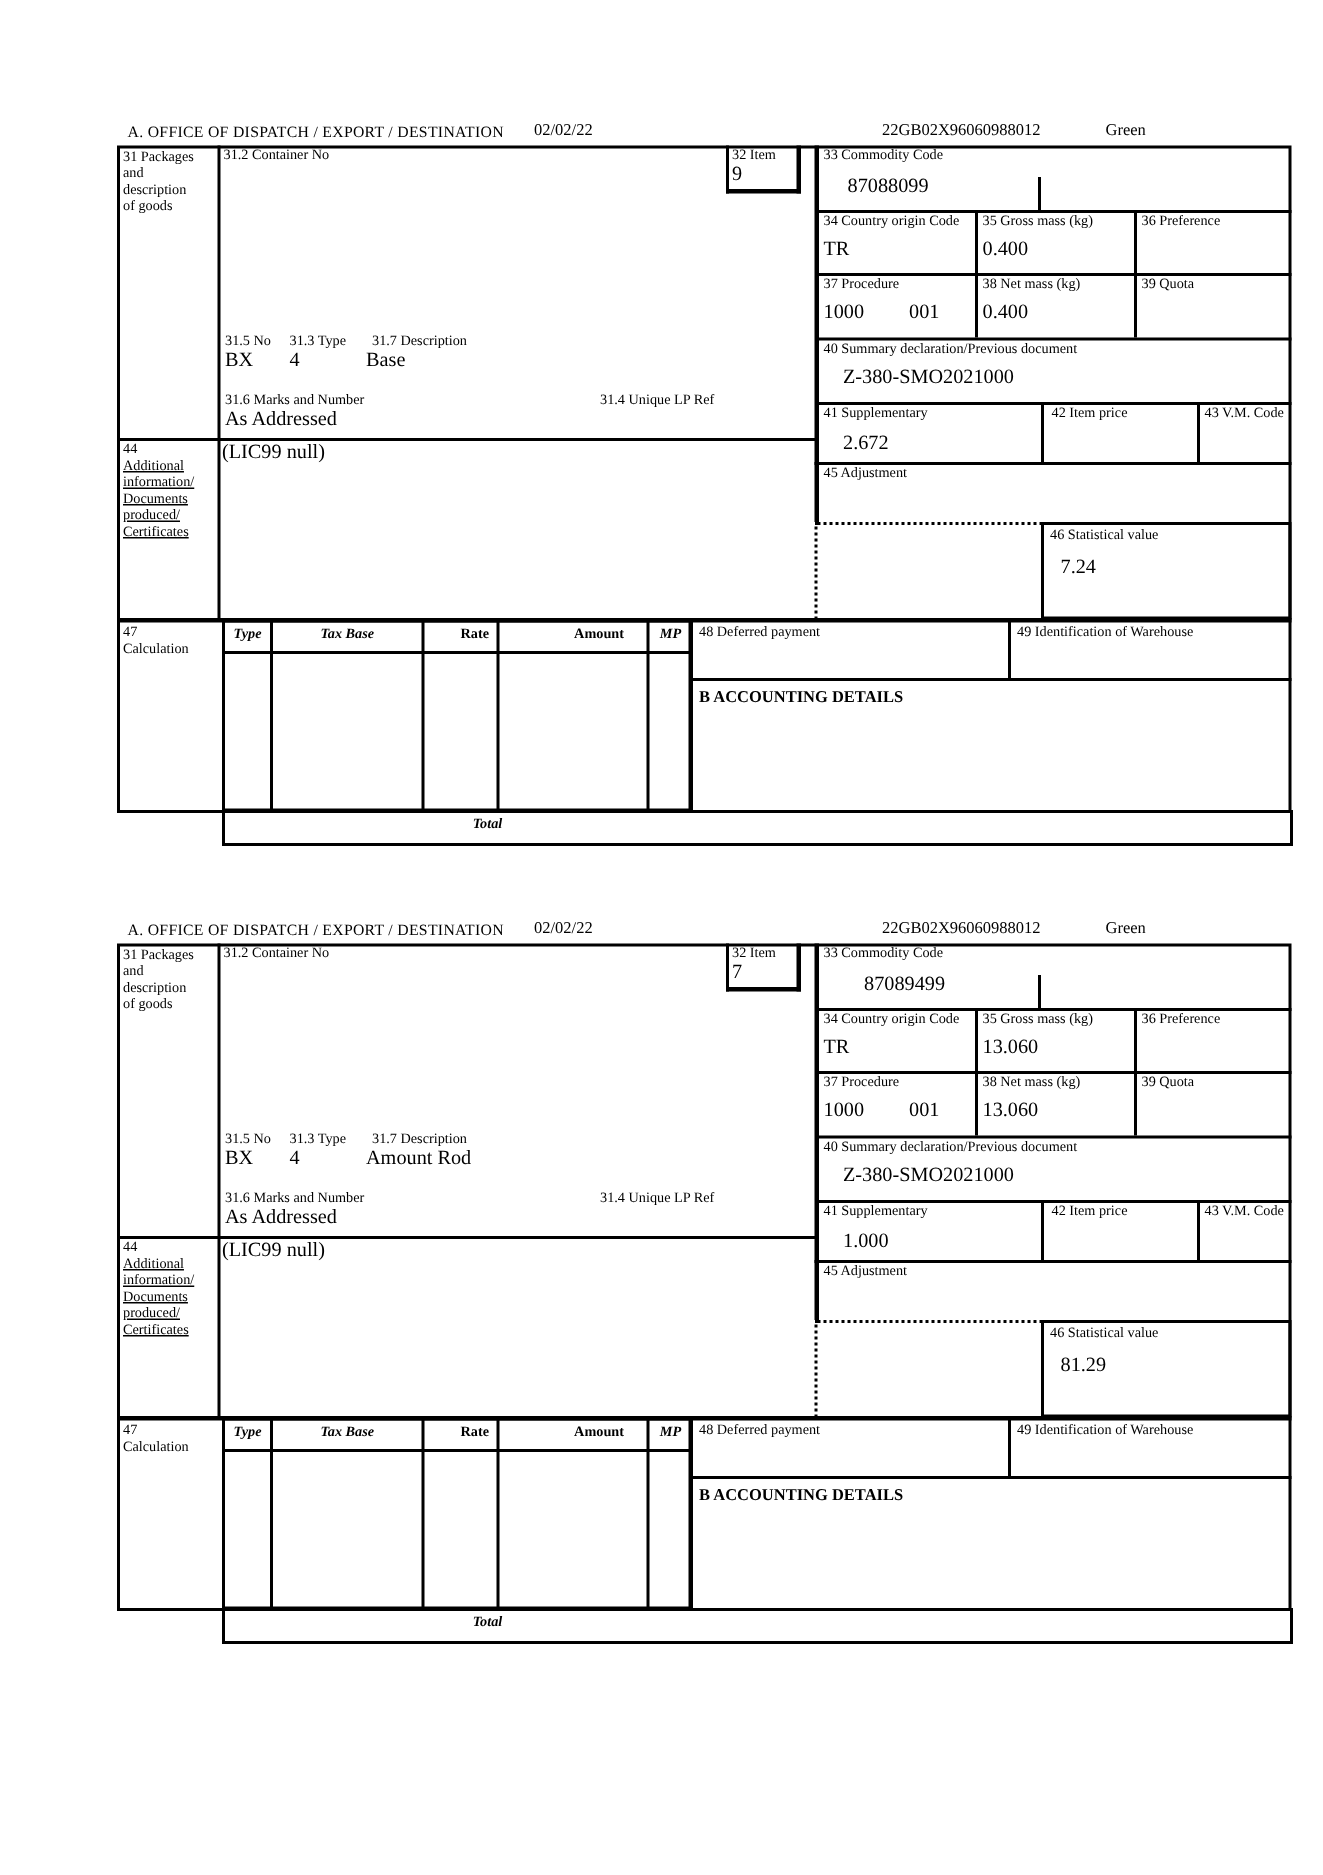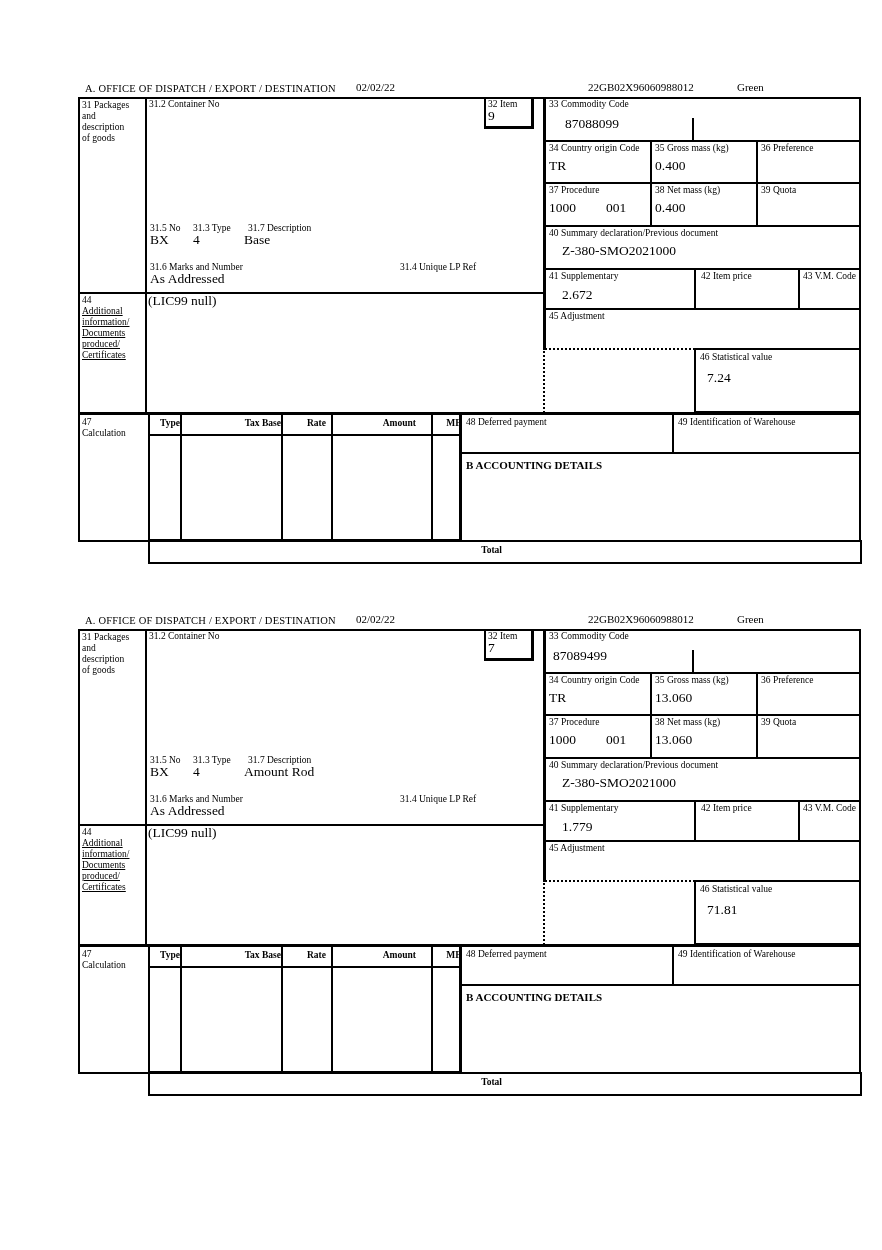--- a/index.html
+++ b/index.html
@@ -7,21 +7,21 @@
   body { font-family:"Liberation Serif", serif; color:#000; width:882px; height:1250px; position:relative; overflow:hidden; }
   .sec { position:absolute; left:0; width:882px; height:486px; }
   .ab  { position:absolute; }
   .lbl { font-size:9.5px; line-height:1.15; white-space:nowrap; }
   .val { font-size:13.5px; line-height:1.1; white-space:nowrap; }
   .big { font-size:11px; white-space:nowrap; }
   .hdr { font-size:10.5px; font-weight:normal; letter-spacing:.2px; white-space:nowrap; }
   .bold{ font-weight:bold; }
   .line{ background:#000; }
   .u   { text-decoration:underline; }
-  .tc  { text-align:right; }
+  .tc  { text-align:center;font-style:italic; }
   .tr  { text-align:right; }
 </style>
 </head>
 <body>
 
 <div class="sec" style="top:82px">
   <div class="ab hdr" style="left:85px;top:1px">A.  OFFICE OF DISPATCH / EXPORT / DESTINATION</div>
   <div class="ab big" style="left:356px;top:-1px">02/02/22</div>
   <div class="ab big" style="left:588px;top:-1px">22GB02X96060988012</div>
   <div class="ab big" style="left:737px;top:-1px">Green</div>
@@ -159,36 +159,36 @@
   <div class="ab line" style="left:545px;top:143px;width:316px;height:2px"></div>
   <div class="ab line" style="left:545px;top:186px;width:316px;height:2px"></div>
   <div class="ab line" style="left:545px;top:226px;width:316px;height:2px"></div>
   <div class="ab line" style="left:692px;top:36px;width:2px;height:22px"></div>
   <div class="ab line" style="left:650px;top:58px;width:2px;height:85px"></div>
   <div class="ab line" style="left:756px;top:58px;width:2px;height:85px"></div>
   <div class="ab line" style="left:694px;top:186px;width:2px;height:40px"></div>
   <div class="ab line" style="left:798px;top:186px;width:2px;height:40px"></div>
 
   <div class="ab lbl" style="left:549px;top:17px">33 Commodity Code</div>
-  <div class="ab val" style="left:553px;top:35px">87089499</div>
+  <div class="ab val" style="left:576px;top:35px">87089499</div>
   <div class="ab lbl" style="left:549px;top:61px">34 Country origin Code</div>
   <div class="ab val" style="left:549px;top:77px">TR</div>
   <div class="ab lbl" style="left:655px;top:61px">35 Gross mass (kg)</div>
   <div class="ab val" style="left:655px;top:77px">13.060</div>
   <div class="ab lbl" style="left:761px;top:61px">36 Preference</div>
   <div class="ab lbl" style="left:549px;top:103px">37 Procedure</div>
   <div class="ab val" style="left:549px;top:119px">1000</div>
   <div class="ab val" style="left:606px;top:119px">001</div>
   <div class="ab lbl" style="left:655px;top:103px">38 Net mass (kg)</div>
   <div class="ab val" style="left:655px;top:119px">13.060</div>
   <div class="ab lbl" style="left:761px;top:103px">39 Quota</div>
   <div class="ab lbl" style="left:549px;top:146px">40 Summary declaration/Previous document</div>
   <div class="ab val" style="left:562px;top:162px">Z-380-SMO2021000</div>
   <div class="ab lbl" style="left:549px;top:189px">41 Supplementary</div>
-  <div class="ab val" style="left:562px;top:206px">1.779</div>
+  <div class="ab val" style="left:562px;top:206px">1.000</div>
   <div class="ab lbl" style="left:701px;top:189px">42 Item price</div>
   <div class="ab lbl" style="left:803px;top:189px">43 V.M. Code</div>
 
   <div class="ab lbl" style="left:150px;top:141px">31.5 No</div>
   <div class="ab lbl" style="left:193px;top:141px">31.3 Type</div>
   <div class="ab lbl" style="left:248px;top:141px">31.7 Description</div>
   <div class="ab val" style="left:150px;top:151px">BX</div>
   <div class="ab val" style="left:193px;top:151px">4</div>
   <div class="ab val" style="left:244px;top:151px">Amount Rod</div>
   <div class="ab lbl" style="left:150px;top:180px">31.6 Marks and Number</div>
@@ -204,21 +204,21 @@
     <div class="u">Certificates</div>
   </div>
   <div class="ab val" style="left:148px;top:212px">(LIC99 null)</div>
 
   <div class="ab lbl" style="left:549px;top:229px">45 Adjustment</div>
   <div class="ab line" style="left:543px;top:226px;width:3px;height:40px"></div>
   <div class="ab" style="left:545px;top:266px;width:150px;height:0;border-top:2px dotted #000"></div>
   <div class="ab" style="left:543px;top:266px;width:0;height:65px;border-left:2px dotted #000"></div>
   <div class="ab" style="left:694px;top:266px;width:167px;height:65px;border:2px solid #000"></div>
   <div class="ab lbl" style="left:700px;top:270px">46 Statistical value</div>
-  <div class="ab val" style="left:707px;top:289px">71.81</div>
+  <div class="ab val" style="left:707px;top:289px">81.29</div>
 
   <div class="ab lbl" style="left:82px;top:335px">
     <div>47</div>
     <div>Calculation</div>
   </div>
   <div class="ab" style="left:148px;top:331px;width:313px;height:128px;border:2px solid #000"></div>
   <div class="ab line" style="left:148px;top:352px;width:313px;height:2px"></div>
   <div class="ab line" style="left:180px;top:331px;width:2px;height:128px"></div>
   <div class="ab line" style="left:281px;top:331px;width:2px;height:128px"></div>
   <div class="ab line" style="left:331px;top:331px;width:2px;height:128px"></div>

